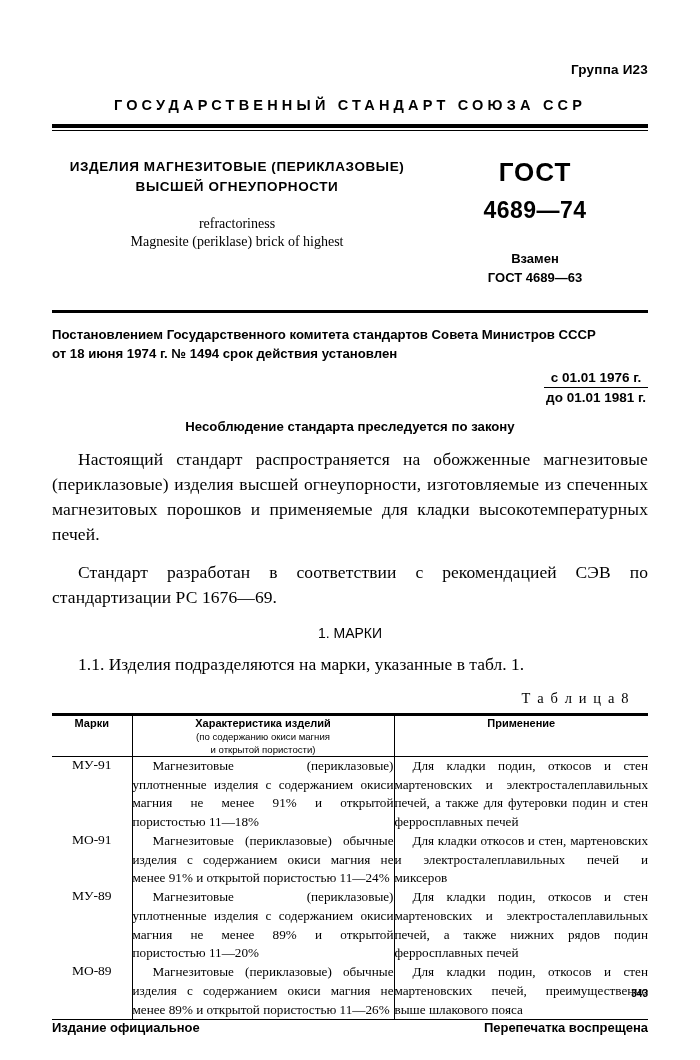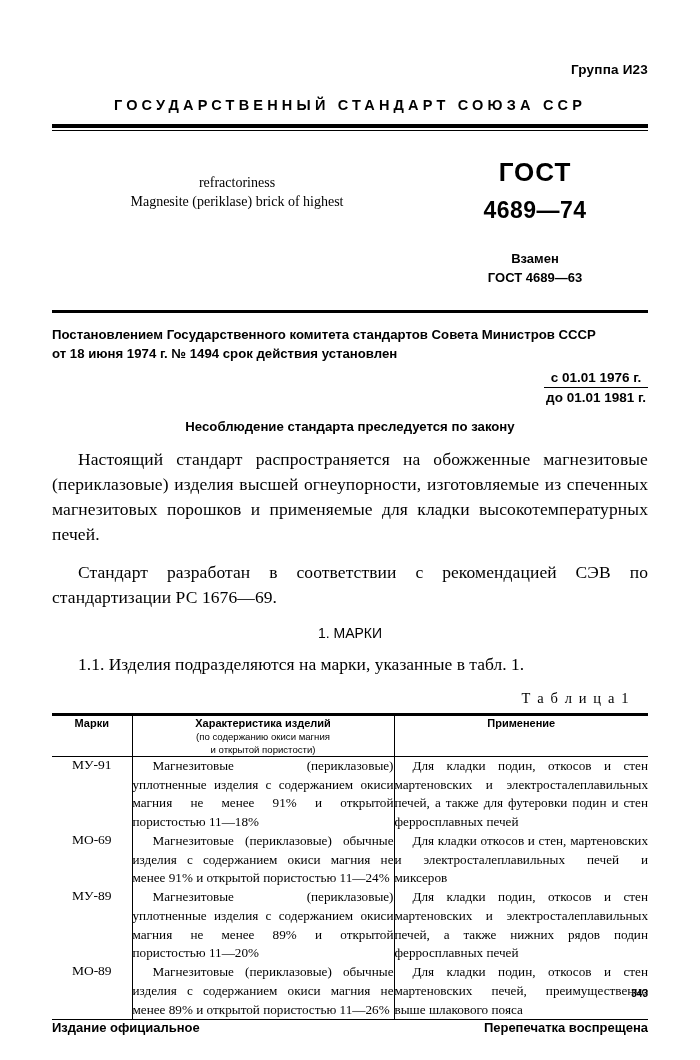--- a/index.html
+++ b/index.html
@@ -261,20 +261,24 @@
 
     <div class="group-line">Группа И23</div>
 
     <div class="gos-standard">ГОСУДАРСТВЕННЫЙ СТАНДАРТ СОЮЗА ССР</div>
 
     <div class="rule-thick"></div>
     <div class="rule-thin"></div>
 
     <div class="titleblock">
       <div class="left">
+        <div class="title-ru">
+          <div>ИЗДЕЛИЯ МАГНЕЗИТОВЫЕ (ПЕРИКЛАЗОВЫЕ)</div>
+          <div>ВЫСШЕЙ ОГНЕУПОРНОСТИ</div>
+        </div>
         <div class="title-en">
           <div>refractoriness</div>
           <div>Magnesite (periklase) brick of highest</div>
         </div>
       </div>
       <div class="right">
         <div class="gost-word">ГОСТ</div>
         <div class="gost-number">4689—74</div>
         <div class="vzamen">
           <div>Взамен</div>
@@ -299,21 +303,21 @@
 
     <div class="penalty">Несоблюдение стандарта преследуется по закону</div>
 
     <div class="body-par">Настоящий стандарт распространяется на обожженные магнезитовые (периклазовые) изделия высшей огнеупорности, изготовляемые из спеченных магнезитовых порошков и применяемые для кладки высокотемпературных печей.</div>
     <div class="body-par">Стандарт разработан в соответствии с рекомендацией СЭВ по стандартизации РС 1676—69.</div>
 
     <div class="section-head">1. МАРКИ</div>
 
     <div class="clause">1.1. Изделия подразделяются на марки, указанные в табл. 1.</div>
 
-    <div class="table-caption">Т а б л и ц а  1</div>
+    <div class="table-caption">Т а б л и ц а  8</div>
 
     <div class="tbl-wrap">
       <div class="tbl-top"></div>
       <table class="marks">
         <colgroup>
           <col class="col-mark">
           <col class="col-char">
           <col class="col-use">
         </colgroup>
         <thead>
@@ -332,21 +336,21 @@
             <td class="vl-left"></td>
           </tr>
         </thead>
         <tbody>
           <tr>
             <td class="cell-mark">МУ-91</td>
             <td class="cell-text vl-left center-ind">Магнезитовые (периклазовые) уплотненные изделия с содержанием окиси магния не менее 91% и открытой пористостью 11—18%</td>
             <td class="cell-use vl-left">Для кладки подин, откосов и стен мартеновских и электросталеплавильных печей, а также для футеровки подин и стен ферросплавных печей</td>
           </tr>
           <tr>
-            <td class="cell-mark">МО-69</td>
+            <td class="cell-mark">МО-91</td>
             <td class="cell-text vl-left center-ind">Магнезитовые (периклазовые) обычные изделия с содержанием окиси магния не менее 91% и открытой пористостью 11—24%</td>
             <td class="cell-use vl-left">Для кладки откосов и стен, мартеновских и электросталеплавильных печей и миксеров</td>
           </tr>
           <tr>
             <td class="cell-mark">МУ-89</td>
             <td class="cell-text vl-left center-ind">Магнезитовые (периклазовые) уплотненные изделия с содержанием окиси магния не менее 89% и открытой пористостью 11—20%</td>
             <td class="cell-use vl-left">Для кладки подин, откосов и стен мартеновских и электросталеплавильных печей, а также нижних рядов подин ферросплавных печей</td>
           </tr>
           <tr>
             <td class="cell-mark">МО-89</td>

